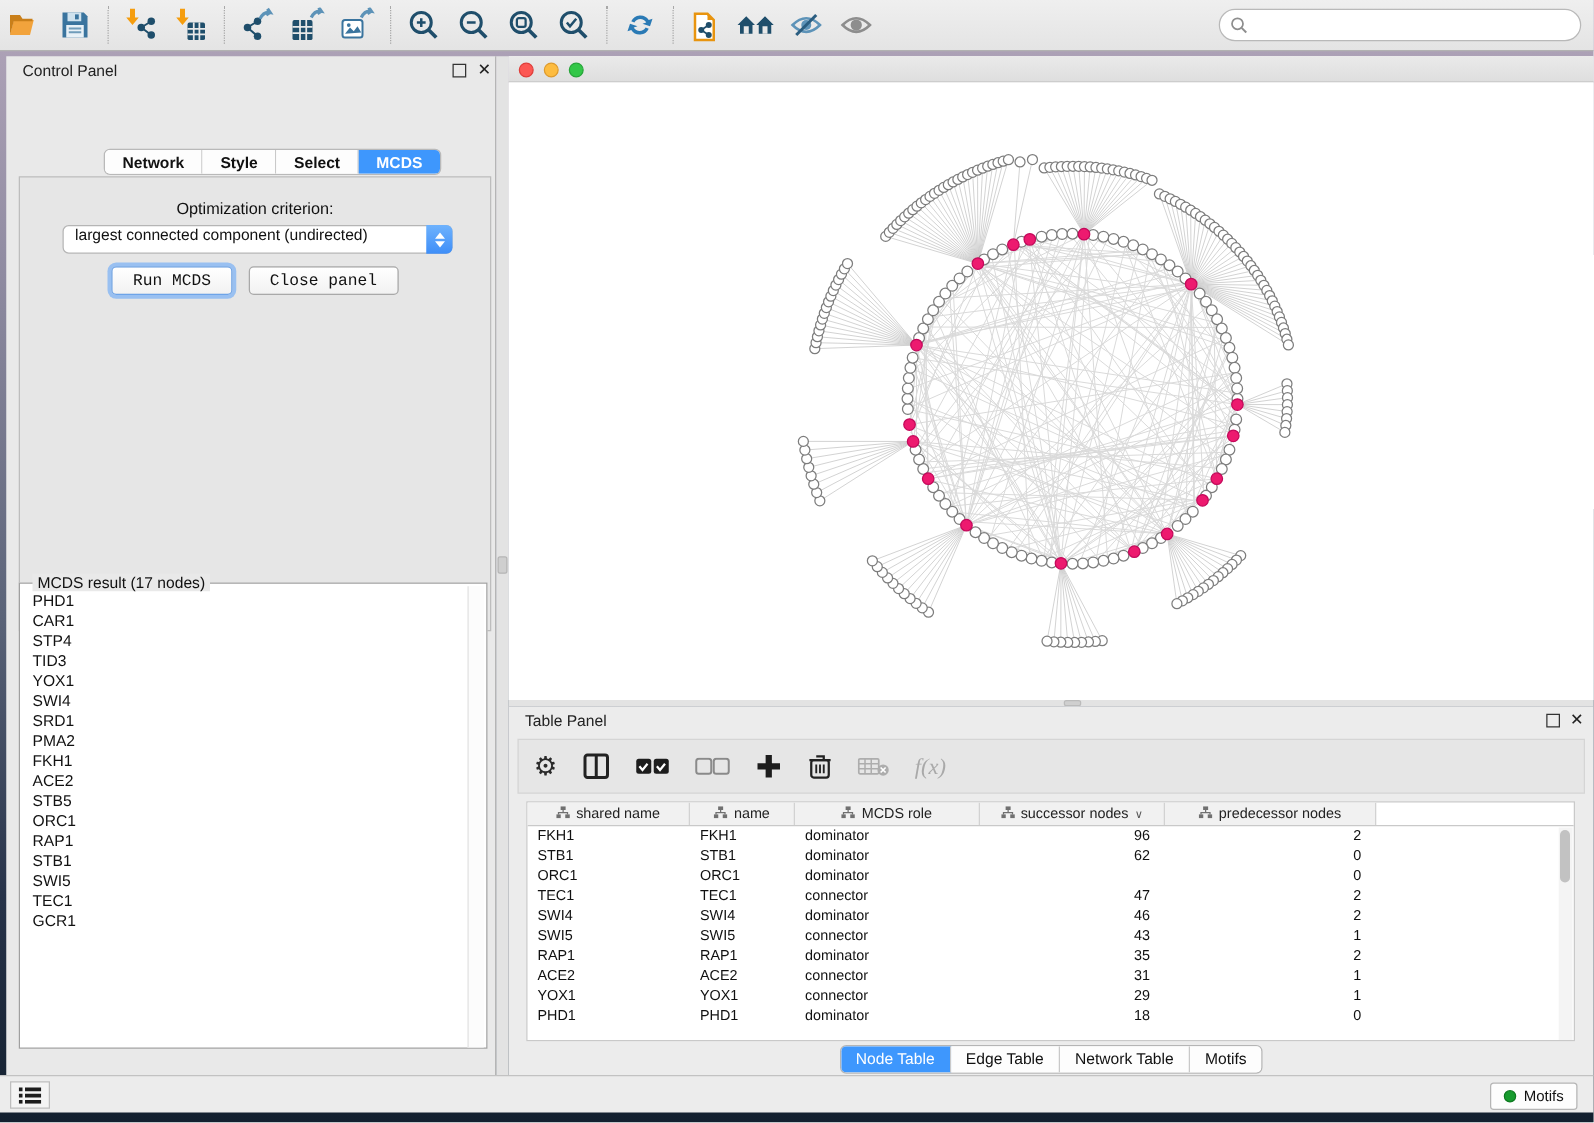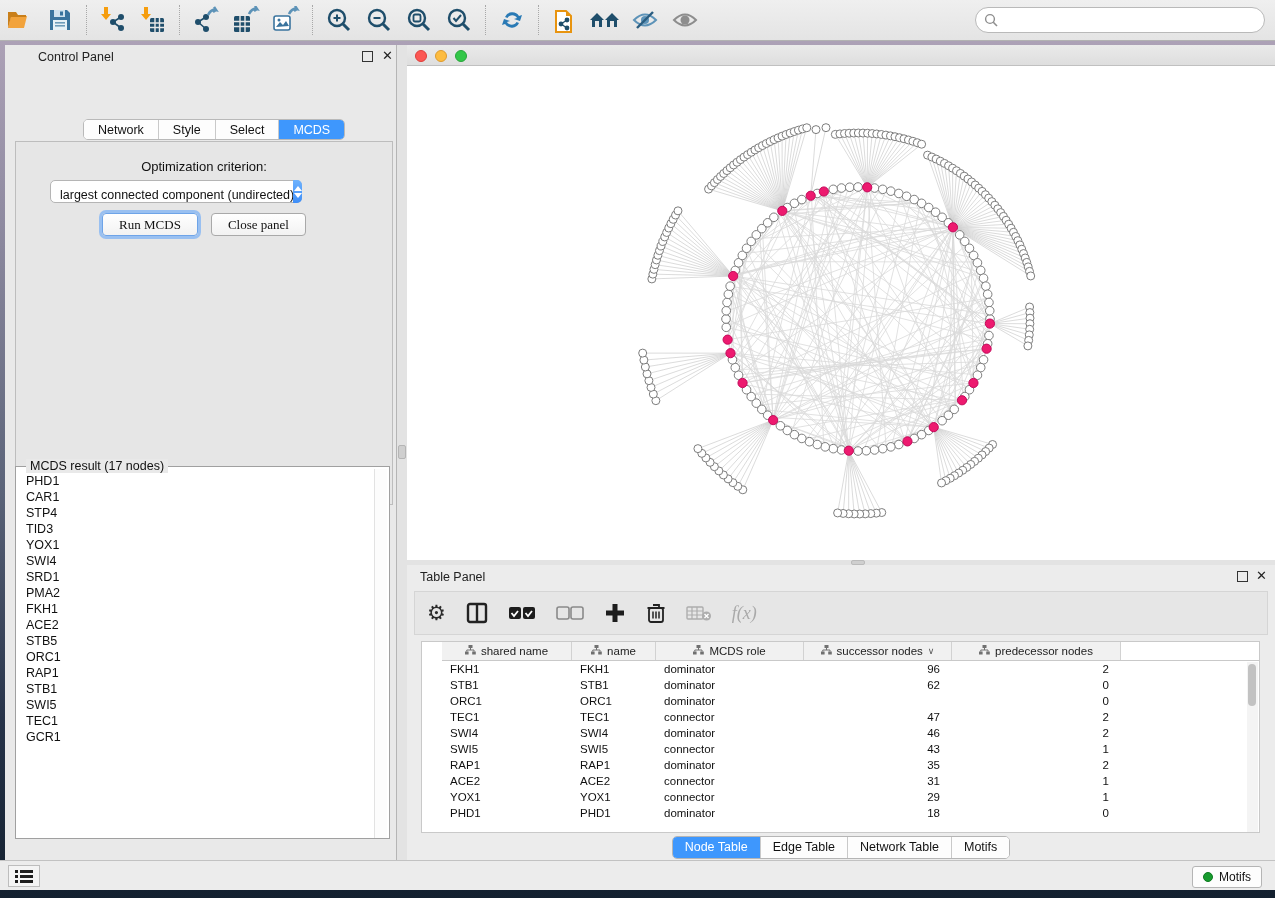--- a/index.html
+++ b/index.html
@@ -16,47 +16,47 @@
   .tbsep { width:1px; height:30px; margin:0 6px; border-left:1px dotted #a8a8a8; }
   .search-wrap { position:absolute; left:975px; top:7px; width:290px; height:26px; }
   .search-wrap input { width:100%; height:100%; border:1px solid #b9b9b9; border-radius:13px;
     background:#fff; padding:0 10px 0 28px; font-size:12px; outline:none; }
   .search-glass { position:absolute; left:9px; top:6px; pointer-events:none; }
 
   
   .control-panel { position:absolute; left:5px; top:45px; width:392px; height:815px;
     background:#e9e9e9; border-right:1px solid #b5b5b5; }
   .cp-header { position:absolute; left:0; top:0; width:100%; height:24px; }
-  .cp-title { position:absolute; left:13px; top:5px; font-size:12.5px; color:#222;margin-left:20px; }
+  .cp-title { position:absolute; left:13px; top:5px; font-size:12.5px; color:#222; }
   .win-float { position:absolute; top:6px; width:11px; height:11px; border:1.5px solid #333; }
   .win-close { position:absolute; top:3px; font-size:13px; font-weight:bold; color:#222; line-height:16px; }
   .cp-header .win-float { left:357px; } .cp-header .win-close { left:377px; }
 
   .seg-tabs { position:absolute; left:78px; top:74px; height:21px; display:flex;
-    border:1px solid #b9b9b9; border-radius:5px; background:#fff; overflow:hidden; }
+    border:1px solid #b9b9b9; border-radius:5px; background:#fff; overflow:hidden;font-weight:bold; }
   .seg-tab { padding:0 14px; display:flex; align-items:center; font-size:12.5px; color:#111;
     border-right:1px solid #c9c9c9; background:#fdfdfd; cursor:default; }
   .seg-tab:last-child { border-right:none; }
   .seg-tab.active { background:#3e97fd; color:#fff; }
 
   .cp-box { position:absolute; left:10px; top:96px; width:378px; height:364px;
     background:#e6e6e6; border:1px solid #bdbdbd; }
   .opt-label { position:absolute; left:0; top:17px; width:100%; text-align:center; font-size:13px; color:#111; }
-  .dropdown { position:absolute; left:34px; top:38px; width:252px; height:23px; background:#fff;
-    border:1px solid #b5b5b5; border-radius:5px; display:flex; align-items:flex-end; }
+  .dropdown { position:absolute; left:34px; top:38px; width:312px; height:23px; background:#fff;
+    border:1px solid #b5b5b5; border-radius:5px; display:flex; align-items:flex-start; }
   .dropdown .dd-text { flex:1; padding-left:9px; font-size:12.5px; color:#111; white-space:nowrap; }
   .dd-stepper { width:21px; height:23px; margin:-1px; border-radius:0 5px 5px 0;
     background:linear-gradient(#6eb2fd,#3e8ef8); display:flex; flex-direction:column;
     align-items:center; justify-content:center; gap:2px; }
   .dd-up { width:0; height:0; border-left:4px solid transparent; border-right:4px solid transparent; border-bottom:5px solid #fff; }
   .dd-down { width:0; height:0; border-left:4px solid transparent; border-right:4px solid transparent; border-top:5px solid #fff; }
   .btn-row { position:absolute; left:0; top:71px; width:100%; display:flex; justify-content:center; gap:13px; }
   .mac-btn { height:23px; padding:0 16px; background:linear-gradient(#fff,#f2f2f2);
     border:1px solid #a9a9a9; border-radius:4px; font-size:13px; color:#111;
-    font-family:Liberation Serif, serif; }
+    font-family:Liberation Mono, monospace; }
   .mac-btn.focused { box-shadow:0 0 0 3px rgba(90,160,250,.55); border-color:#6ea4e8; }
 
   .result-group { position:absolute; left:10px; top:421px; width:375px; height:373px;
     border:1px solid #a0a0a0; background:#fff; }
   .result-legend { position:absolute; left:10px; top:-8px; background:#e9e9e9; padding:0 4px;
     font-size:12.5px; color:#111; }
   .result-list { position:absolute; left:2px; top:6px; width:356px; height:362px; overflow:hidden;
     font-size:12.5px; color:#111; }
   .result-list div { height:16px; line-height:16px; padding-left:8px; }
   .result-scroll { position:absolute; right:2px; top:2px; width:13px; height:369px;
@@ -87,21 +87,21 @@
   .tp-title { position:absolute; left:13px; top:5px; font-size:12.5px; color:#222; }
   .table-panel .win-float { left:830px; top:6px; } .table-panel .win-close { left:849px; top:3px; }
   .tp-toolbar { position:absolute; left:7px; top:26px; width:854px; height:44px;
     background:#e6e6e6; border:1px solid #d5d5d5; display:flex; align-items:center; padding-left:12px; }
   .tpi { height:30px; display:flex; align-items:center; justify-content:center; margin-right:20px; }
   .gear-glyph { font-size:21px; color:#2b2b2b; }
   .fx-label { font-family:"Liberation Serif","DejaVu Serif",serif; font-style:italic;
     font-size:18px; color:#a9a9a9; }
 
   .tbl { position:absolute; left:14px; top:76px; width:839px; height:192px; background:#fff;
-    border:1px solid #c9c9c9; overflow:hidden;padding-left:20px; }
+    border:1px solid #c9c9c9; overflow:hidden; }
   .tbl-head { display:flex; height:19px; border-bottom:1px solid #c9c9c9; }
   .th { background:#f1f1f1; border-right:1px solid #d2d2d2; display:flex; align-items:center;
     justify-content:center; gap:5px; font-size:11.5px; color:#222; }
   .trow { display:flex; height:16px; }
   .td { font-size:11.5px; color:#111; line-height:16px; white-space:nowrap; overflow:hidden; }
   .td.left { text-align:left; padding-left:8px; }
   .td.right { text-align:right; padding-right:12px; }
   .tbl-vscroll { position:absolute; right:1px; top:20px; width:11px; height:170px; background:#f4f4f4; }
   .tbl-vscroll .thumb { position:absolute; left:1px; top:2px; width:8px; height:42px;
     background:#c2c2c2; border-radius:4px; }

